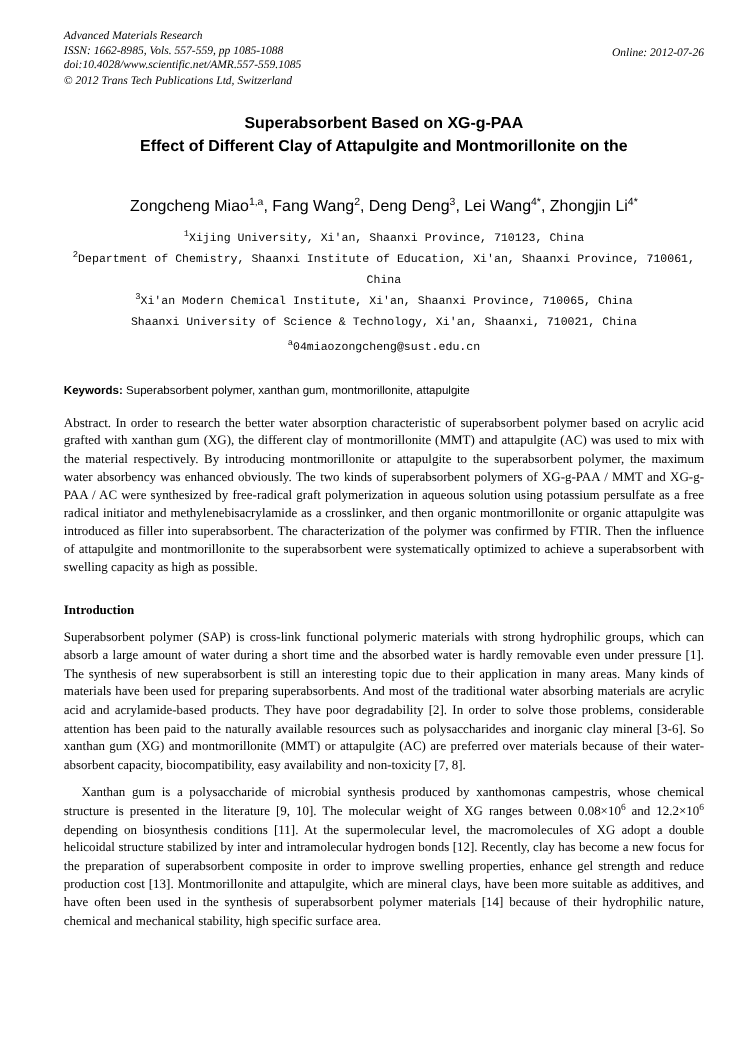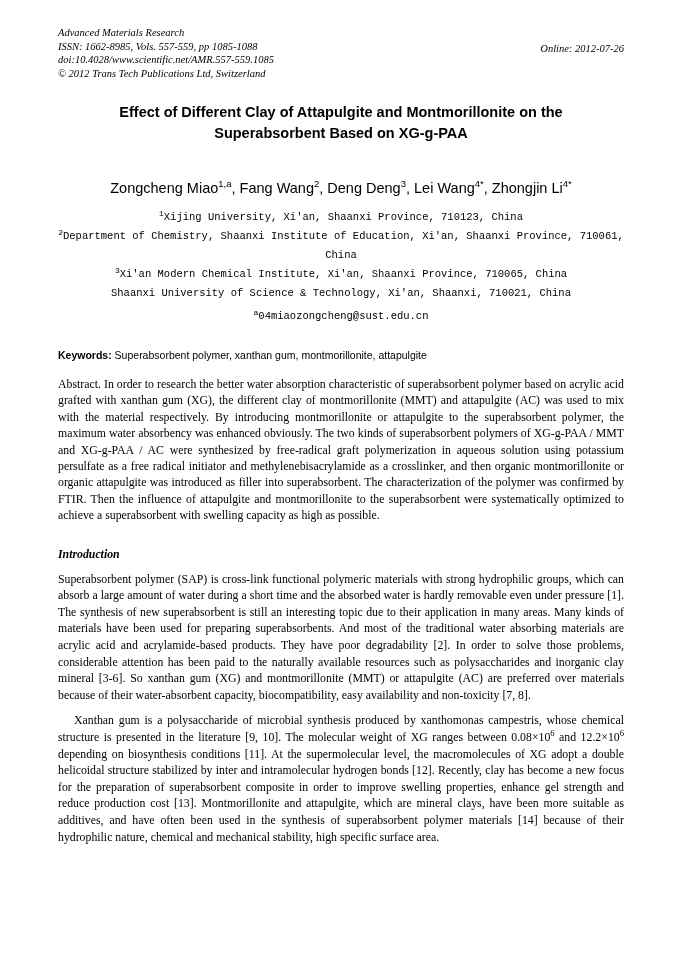--- a/index.html
+++ b/index.html
@@ -11,21 +11,21 @@
     width: 678px;
     height: 959px;
     font-family: "Liberation Serif", serif;
     color: #000000;
   }
   .page {
     position: relative;
     width: 678px;
     height: 959px;
     box-sizing: border-box;
-    padding: 26px 54px 20px 58px;
+    padding: 26px 38px 20px 58px;
     background: #ffffff;
     overflow: hidden;
   }
 
   
   .header {
     position: relative;
     font-style: italic;
     font-size: 10.5px;
     line-height: 13.5px;
@@ -106,21 +106,20 @@
   .abstract .abs-label {
     font-weight: normal;
   }
 
   
   .section-head {
     margin-top: 22px;
     font-weight: bold;
     font-size: 11.8px;
     line-height: 16px;
-    font-style: italic;
   }
   .body-text {
     margin-top: 9px;
     font-size: 11.8px;
     line-height: 16.6px;
     text-align: justify;
   }
   .body-text .indent {
     display: inline-block;
     width: 16px;
@@ -139,22 +138,22 @@
 
   <div class="header">
     <span class="left">Advanced Materials Research</span>
     <span class="left">ISSN: 1662-8985, Vols. 557-559, pp 1085-1088</span>
     <span class="left">doi:10.4028/www.scientific.net/AMR.557-559.1085</span>
     <span class="left">© 2012 Trans Tech Publications Ltd, Switzerland</span>
     <span class="right">Online: 2012-07-26</span>
   </div>
 
   <div class="title">
+    <div>Superabsorbent Based on XG-g-PAA</div>
     <div>Effect of Different Clay of Attapulgite and Montmorillonite on the</div>
-    <div>Superabsorbent Based on XG-g-PAA</div>
   </div>
 
   <div class="authors">
     <span>Zongcheng Miao</span><sup>1,a</sup><span>, </span><span>Fang Wang</span><sup>2</sup><span>, </span><span>Deng Deng</span><sup>3</sup><span>, </span><span>Lei Wang</span><sup>4*</sup><span>, </span><span>Zhongjin Li</span><sup>4*</sup>
   </div>
 
   <div class="affil">
     <span class="line"><sup>1</sup><span>Xijing University, Xi'an, Shaanxi Province, 710123, China</span></span>
     <span class="line"><sup>2</sup><span>Department of Chemistry, Shaanxi Institute of Education, Xi'an, Shaanxi Province, 710061, China</span></span>
     <span class="line"><sup>3</sup><span>Xi'an Modern Chemical Institute, Xi'an, Shaanxi Province, 710065, China</span></span>

